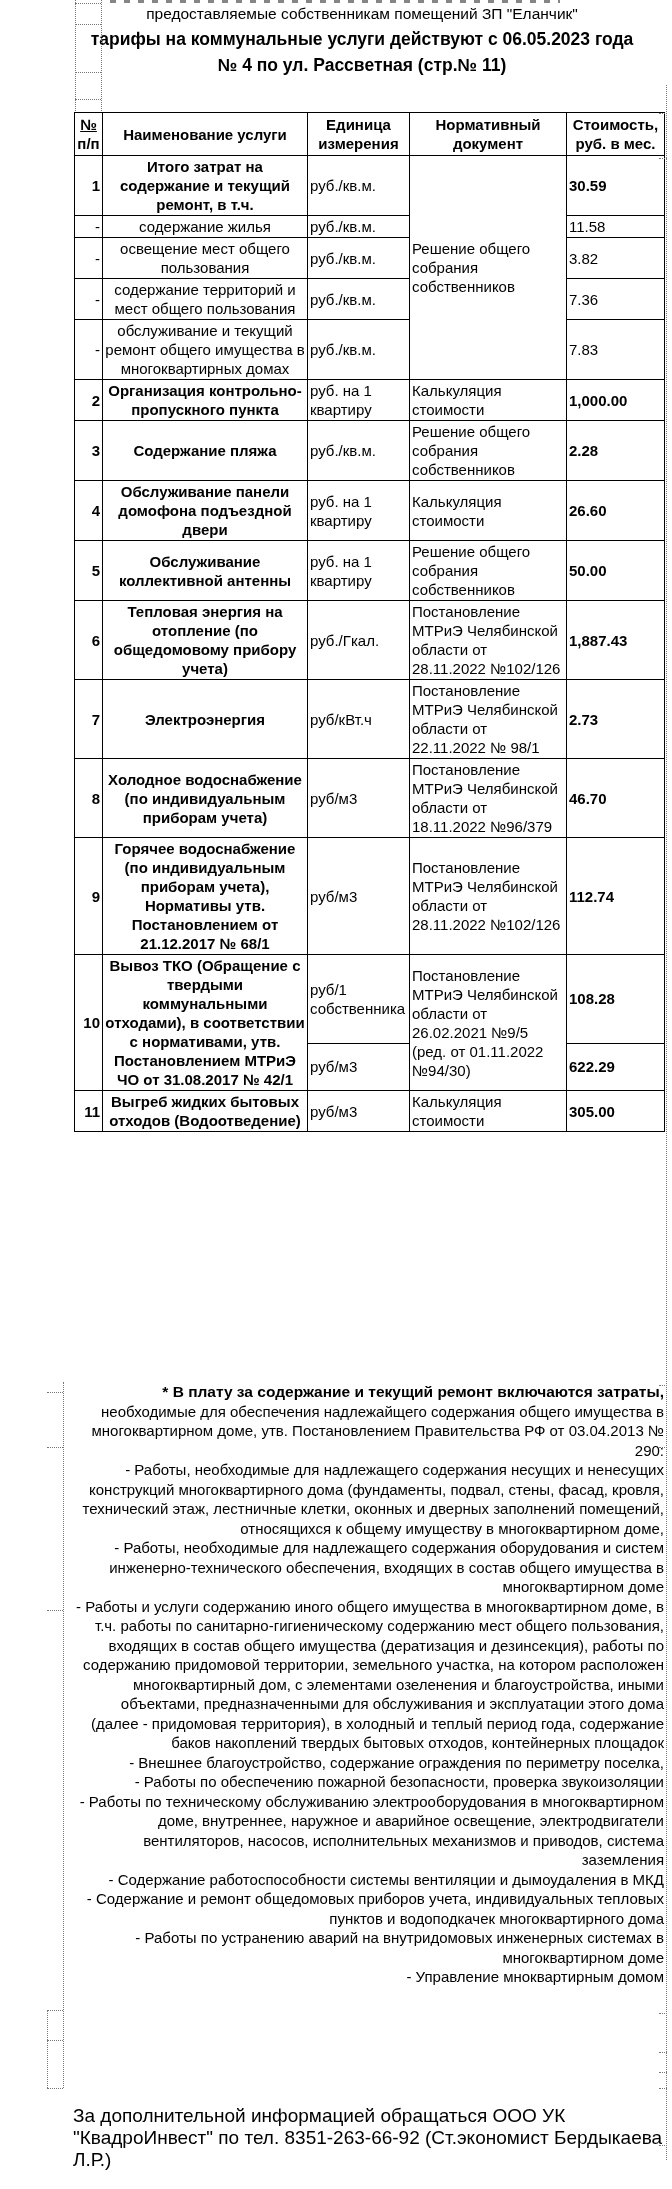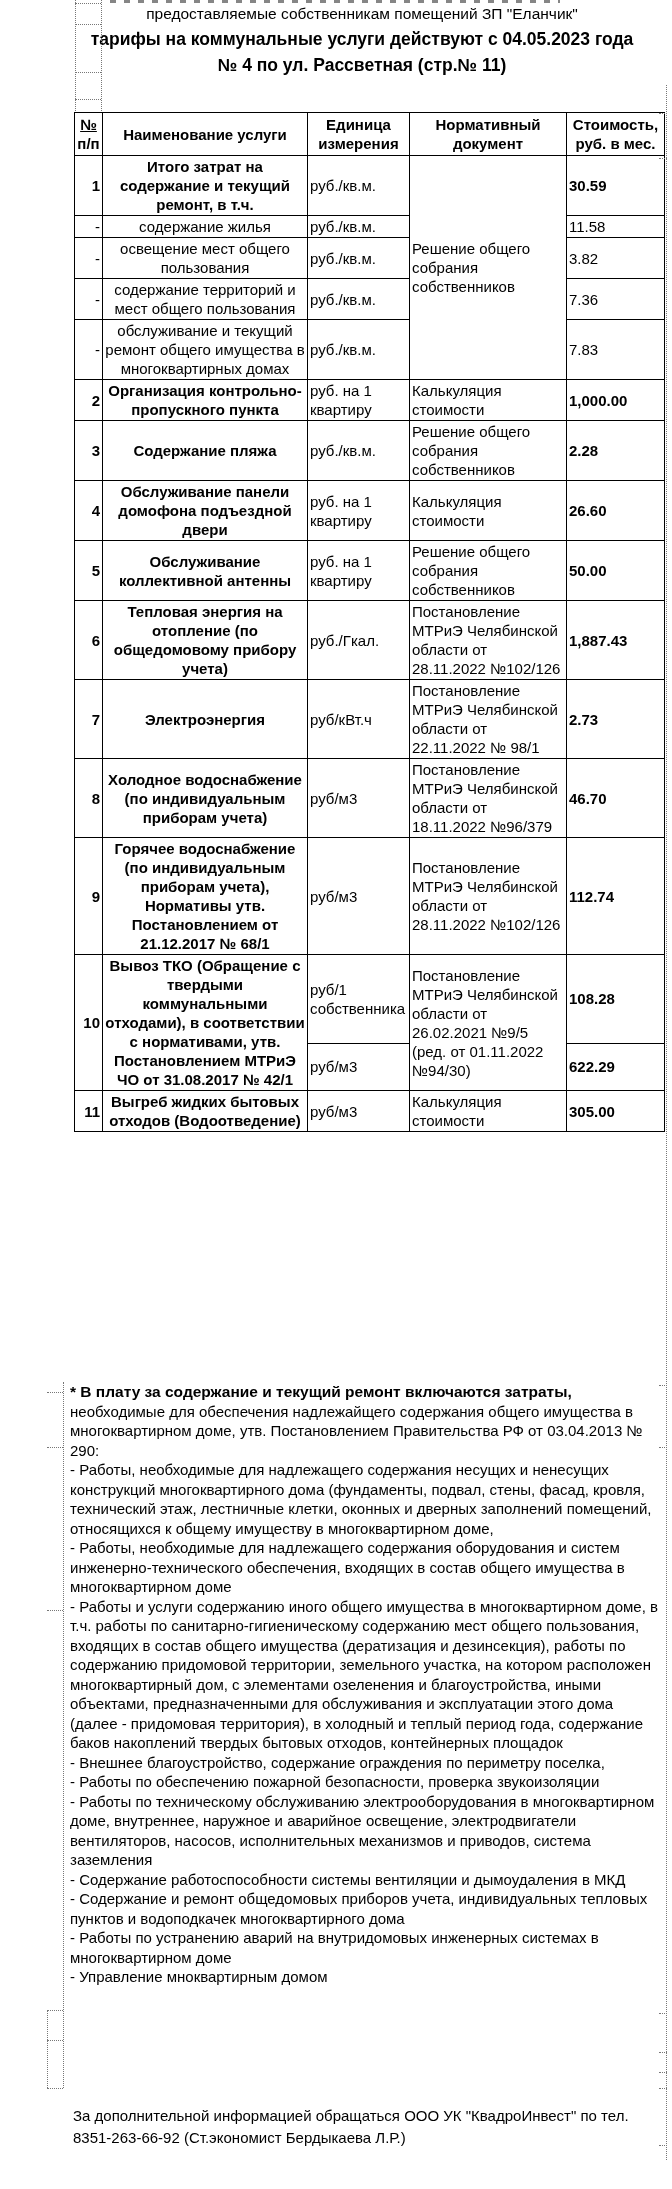--- a/index.html
+++ b/index.html
@@ -31,42 +31,42 @@
   .u { text-decoration:underline; }
   td.num  { text-align:right; padding:0; font-weight:bold; }
   td.num.sub { font-weight:normal; }
   td.name { text-align:center; padding:0 1px; }
   td.name.b { font-weight:bold; }
   td.unit, td.doc { text-align:left; }
   td.cost { text-align:left; }
   td.cost.b { font-weight:bold; }
 
   .notes { position:absolute; left:70px; top:1382px; width:594px; }
-  .notes p { margin:0; padding:0; font-size:15px; line-height:19.5px; text-align:left; }
+  .notes p { margin:0; padding:0; font-size:15px; line-height:19.5px; text-align:right; }
   .notes .intro b { font-size:15.5px; }
 
   .footer-contact {
     position:absolute; left:73px; top:2105px; width:592px;
-    font-size:15px; line-height:22px;
+    font-size:19px; line-height:22px;
   }
 
   
   .dot-v { position:absolute; width:0; border-left:1px dotted #777; }
   .dot-h { position:absolute; height:0; border-top:1px dotted #777; }
 </style>
 </head>
 <body>
 
 <div class="page">
 
   <div class="sliver"></div>
 
   <div class="titles">
     <div class="t-top">предоставляемые собственникам помещений ЗП "Еланчик"</div>
-    <div class="t-main">тарифы на коммунальные услуги действуют с 04.05.2023 года</div>
+    <div class="t-main">тарифы на коммунальные услуги действуют с 06.05.2023 года</div>
     <div class="t-addr">№ 4 по ул. Рассветная (стр.№ 11)</div>
   </div>
 
   <table class="tariff">
     <colgroup>
       <col style="width:28px">
         <col style="width:205px">
         <col style="width:102px">
         <col style="width:157px">
         <col style="width:98px">

